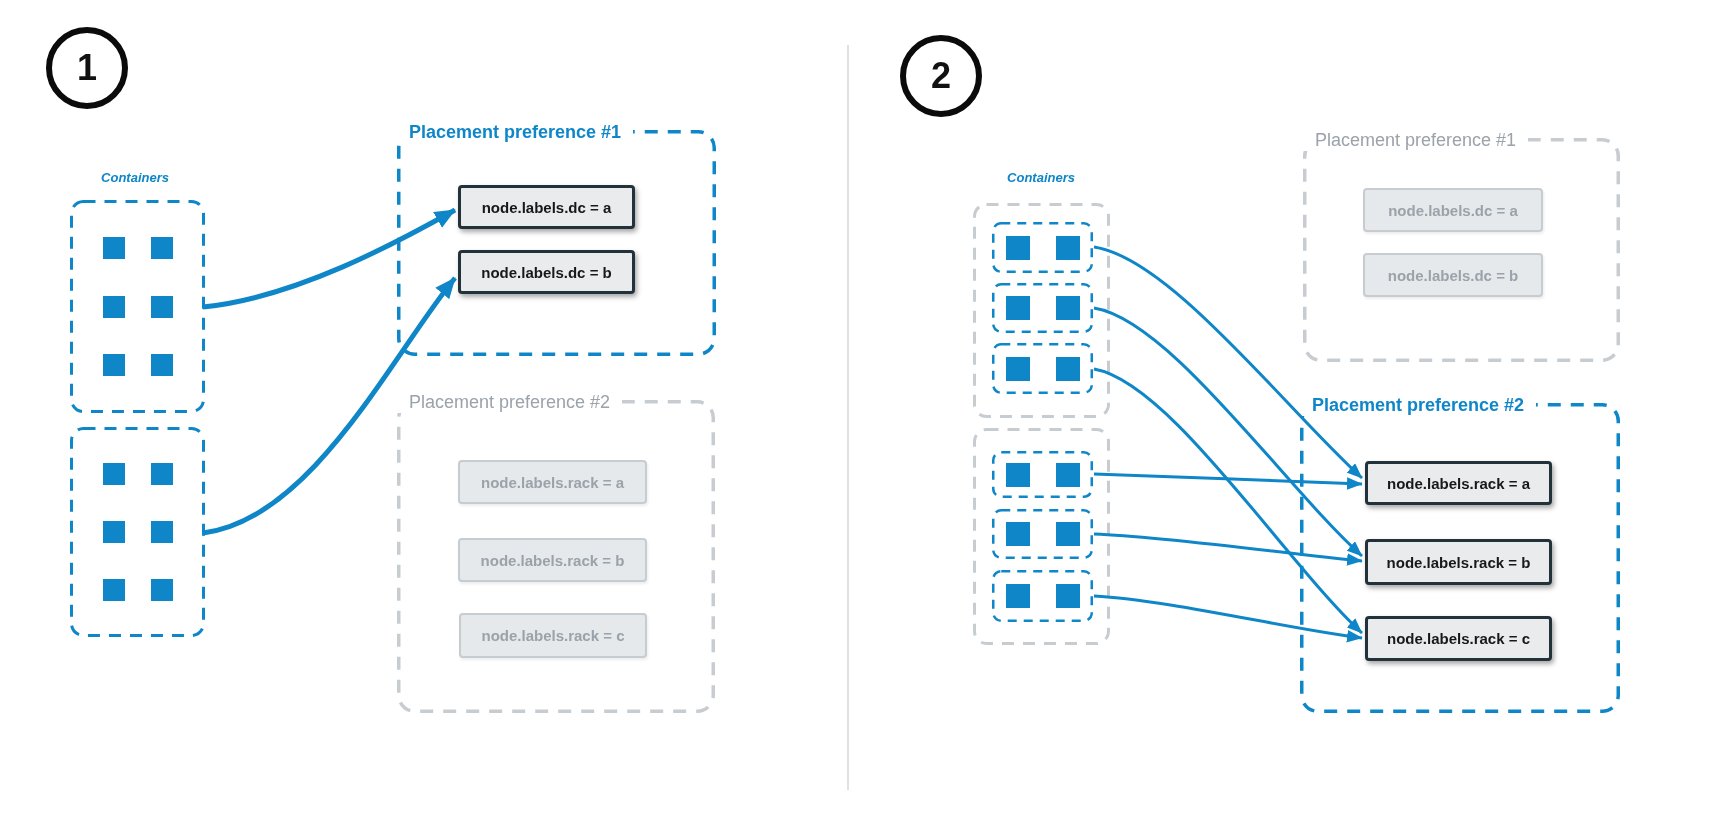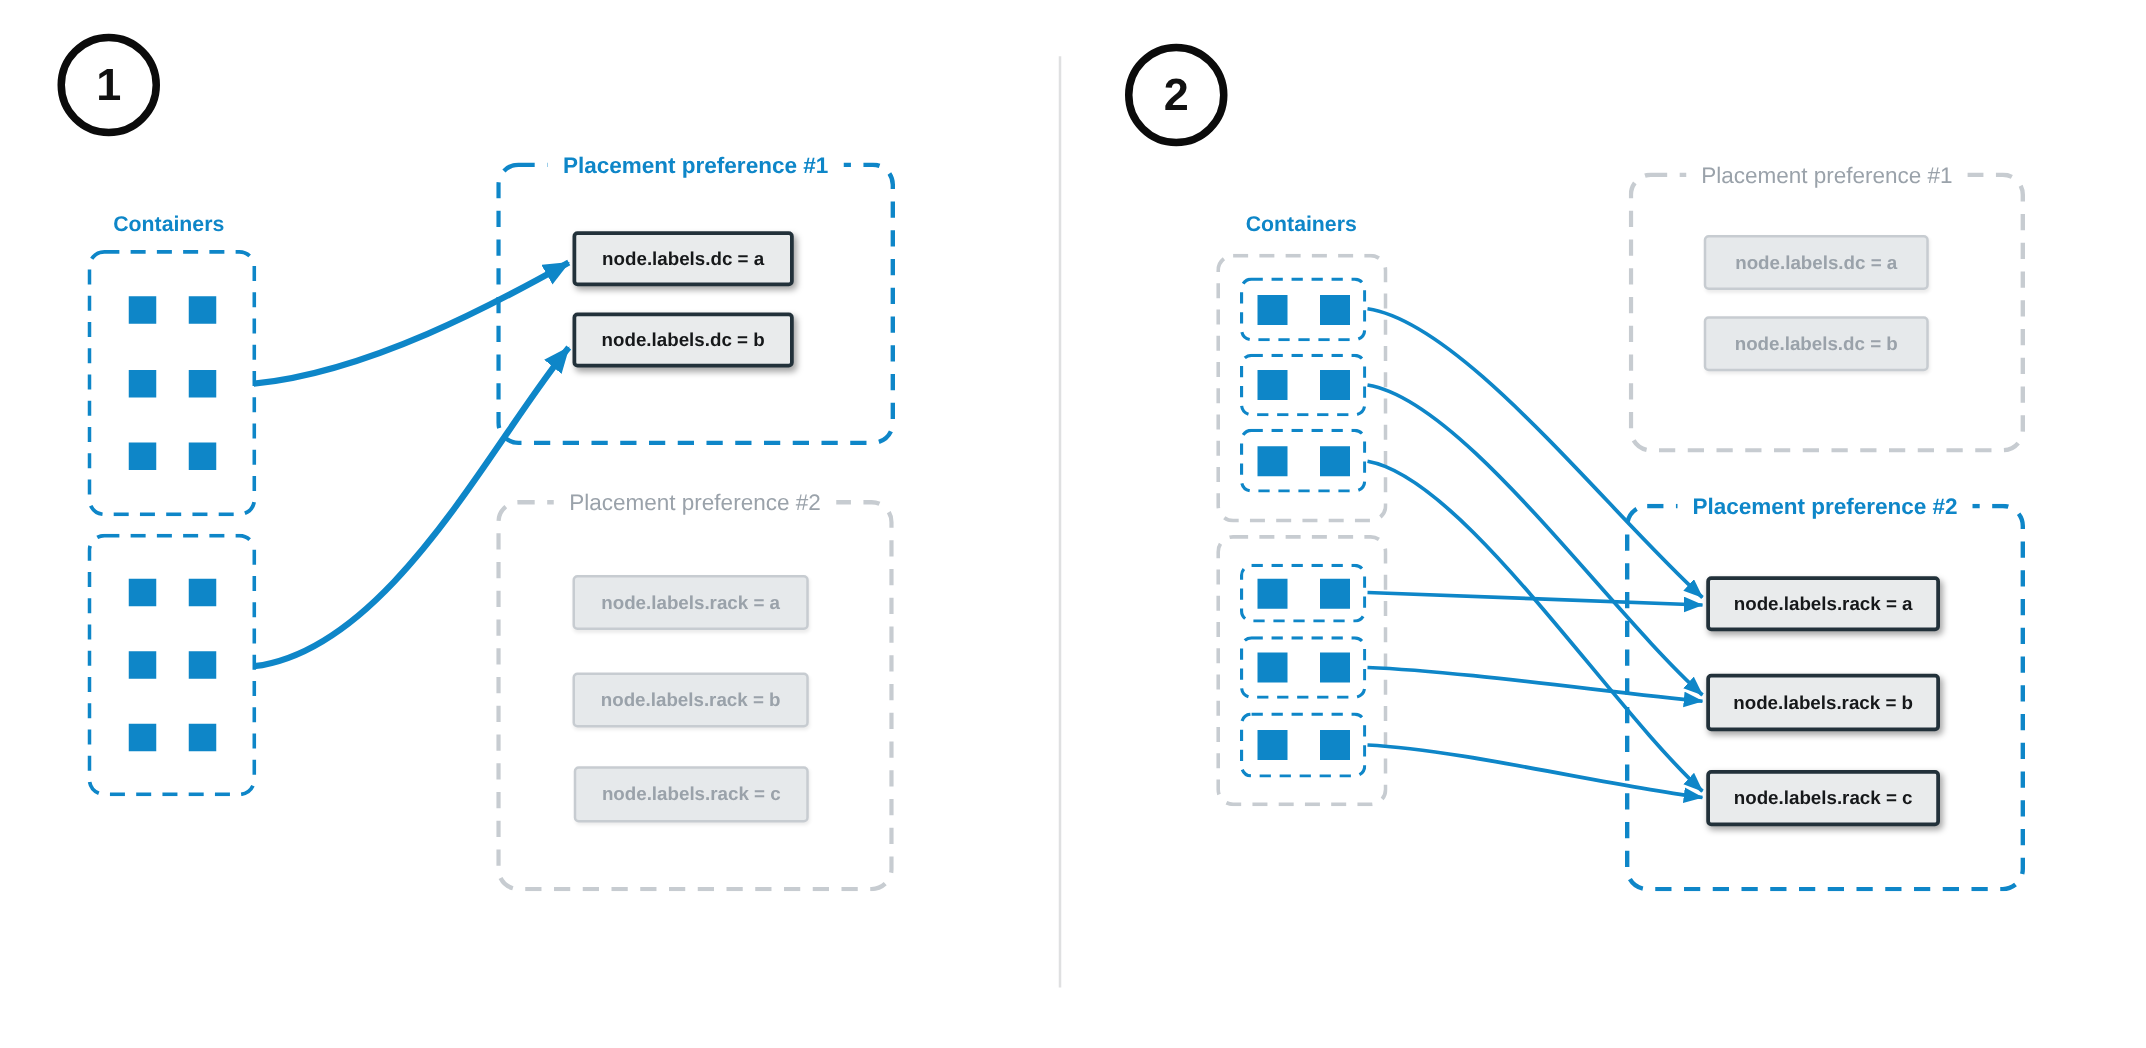--- a/index.html
+++ b/index.html
@@ -23,30 +23,30 @@
   .dash{fill:none;}
   .dash-blue{stroke:var(--c-blue,#0e86c8);}
   .dash-gray{stroke:var(--c-grayBorder,#c7ccd1);}
 
   .step-circle{
     box-sizing:border-box;width:82px;height:82px;border:6px solid var(--c-circleBorder,#0b0b0b);
     border-radius:50%;display:flex;align-items:center;justify-content:center;
     font-size:36px;font-weight:bold;color:#111;background:#fff;
   }
   .containers-label{
-    font-size:17px;font-weight:bold;color:var(--c-blue,#0e86c8);text-align:center;
+    font-size:13px;font-weight:bold;color:var(--c-blue,#0e86c8);text-align:center;font-style:italic;
   }
   .cbox{position:absolute;display:flex;flex-direction:column;justify-content:space-evenly;}
   .sq-row{display:flex;justify-content:center;gap:26px;}
   .sq{width:22px;height:22px;background:var(--c-blue,#0e86c8);}
   .inner-cbox{position:absolute;display:flex;align-items:center;justify-content:center;gap:26px;}
   .sq-lg{width:24px;height:24px;background:var(--c-blue,#0e86c8);}
 
   .prefbox{position:absolute;}
-  .pref-title{position:absolute;top:-9px;left:0;width:100%;text-align:center;pointer-events:none;}
+  .pref-title{position:absolute;top:-9px;left:0;width:100%;text-align:left;pointer-events:none;}
   .pref-title span{display:inline-block;background:#fff;padding:0 12px;font-size:18px;line-height:22px;}
   .pref-title.active span{color:var(--c-blue,#0e86c8);font-weight:bold;}
   .pref-title.inactive span{color:var(--c-grayText,#9aa2aa);font-weight:normal;}
 
   .label-box{
     position:absolute;box-sizing:border-box;display:flex;align-items:center;justify-content:center;
     font-size:15px;font-weight:bold;border-radius:4px;
   }
   .label-box.active{
     background:var(--c-activeFill,#e9ebec);border:3px solid var(--c-activeBorder,#22313a);

